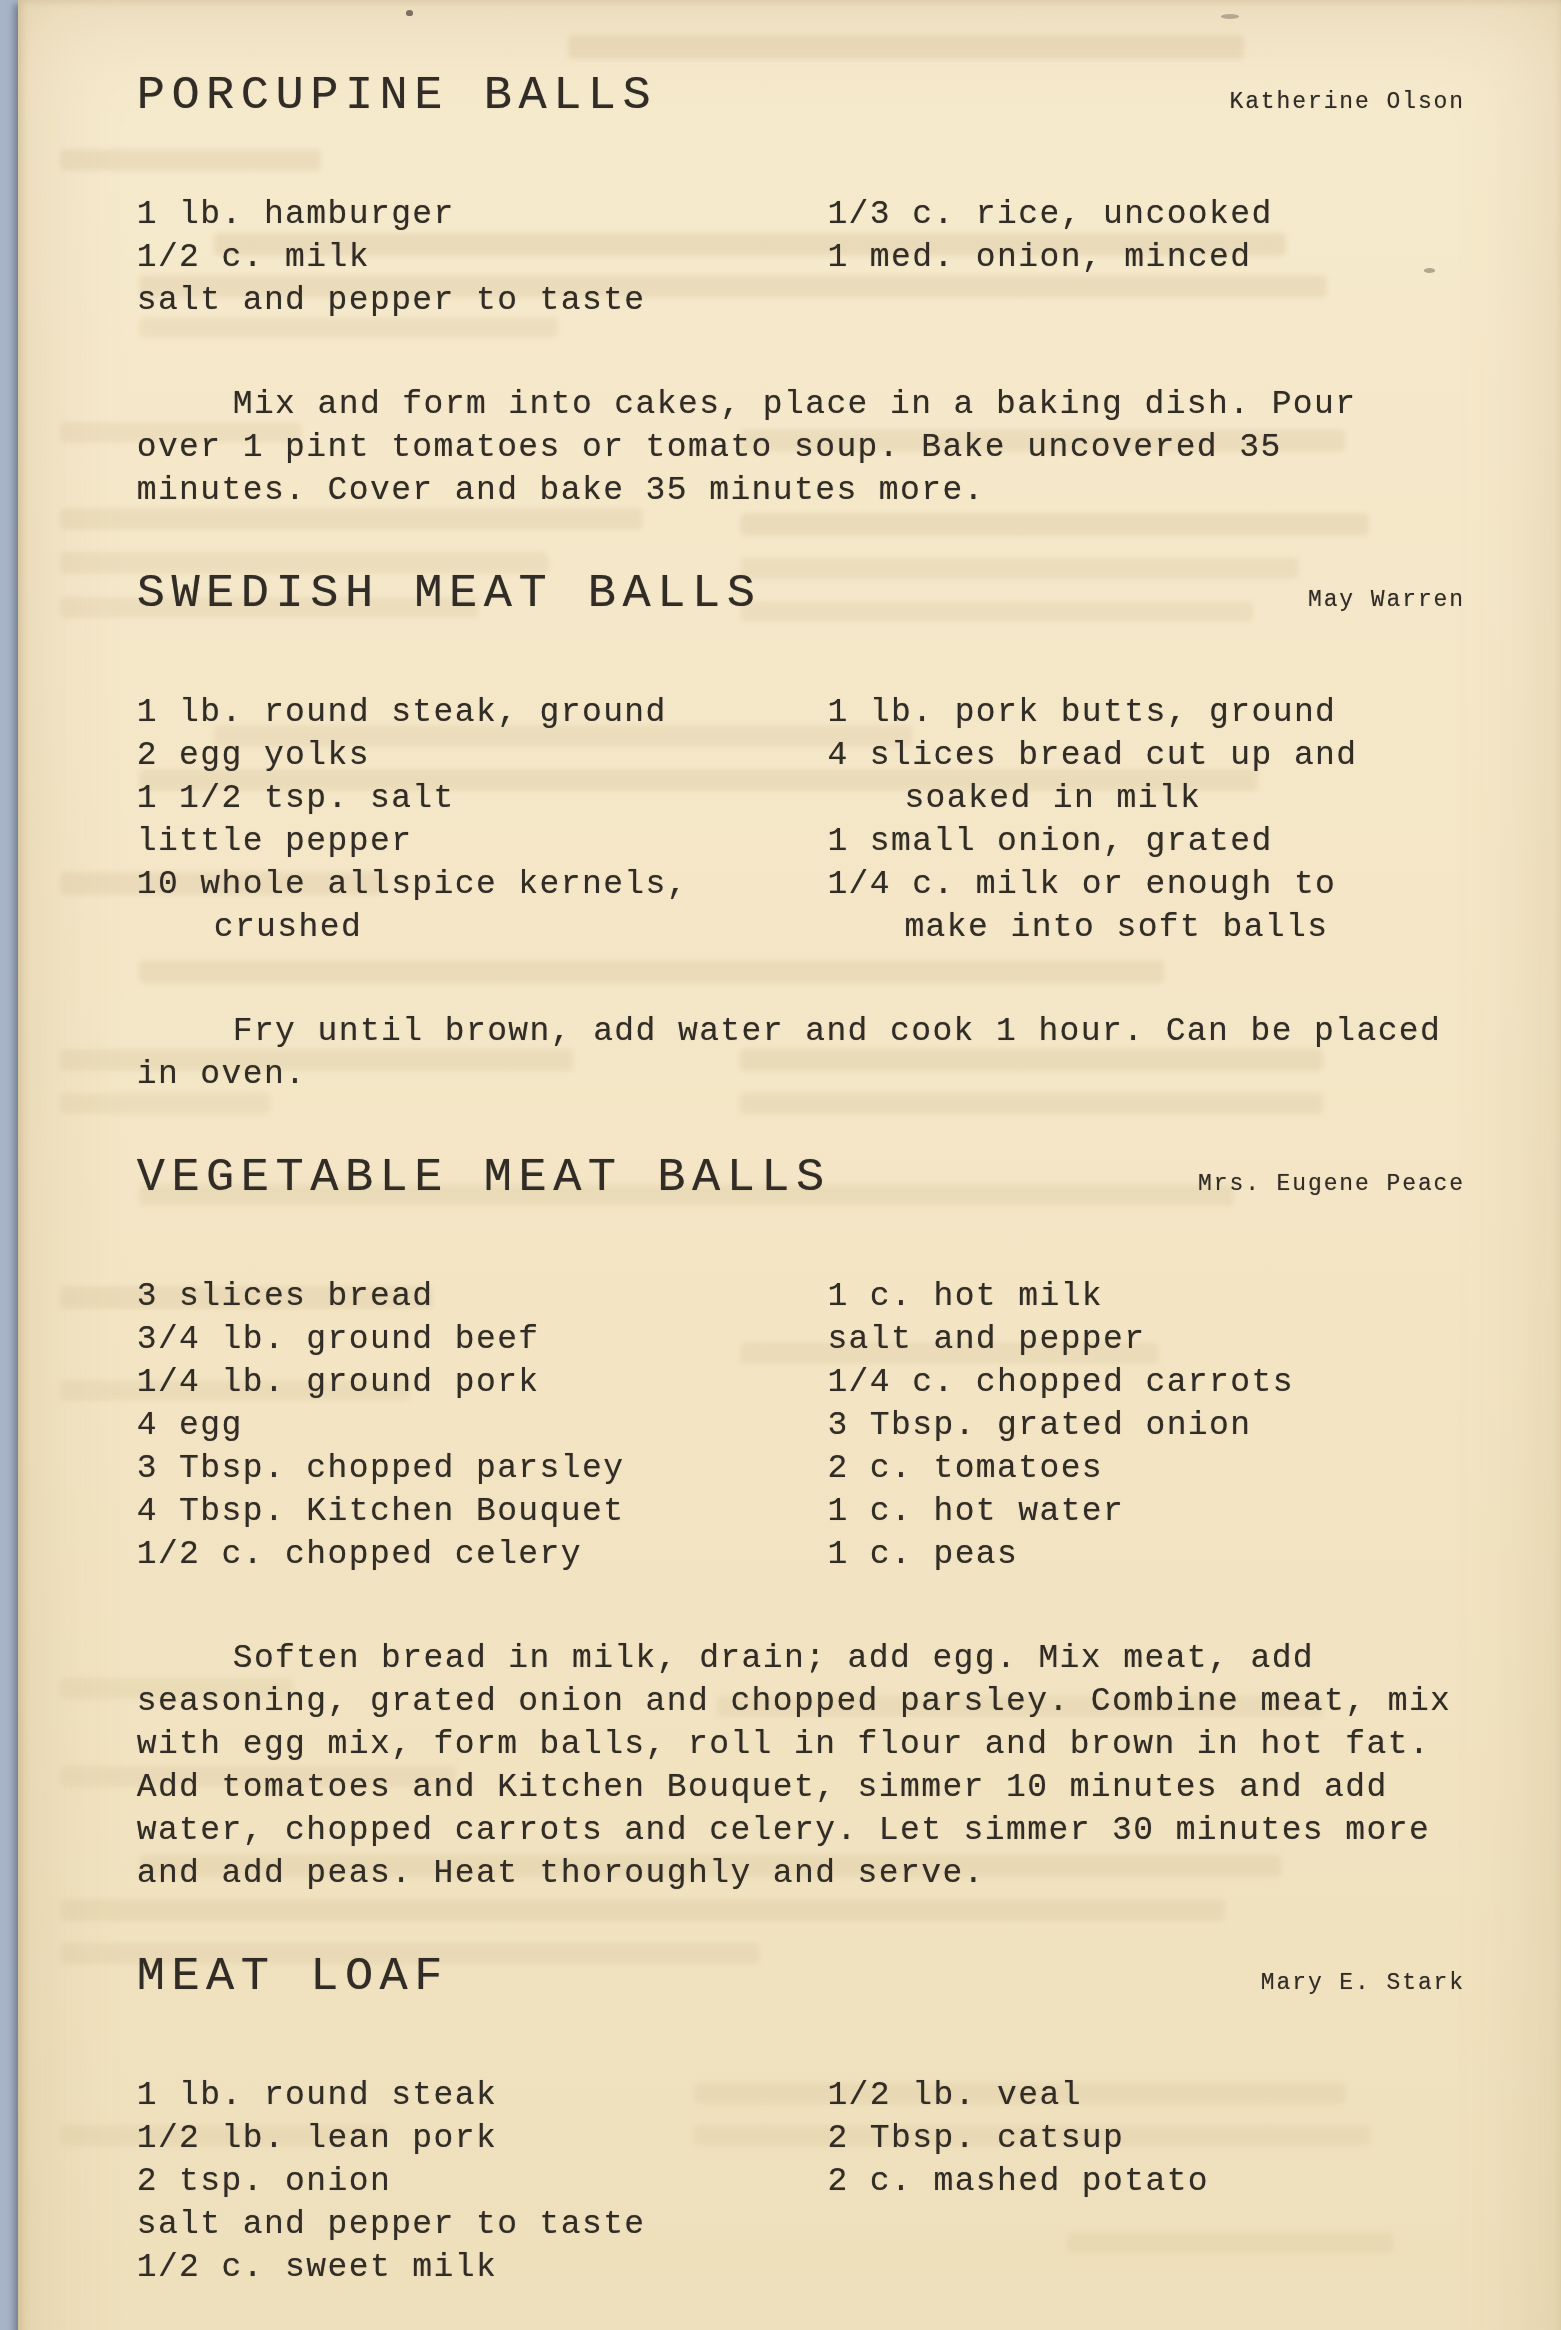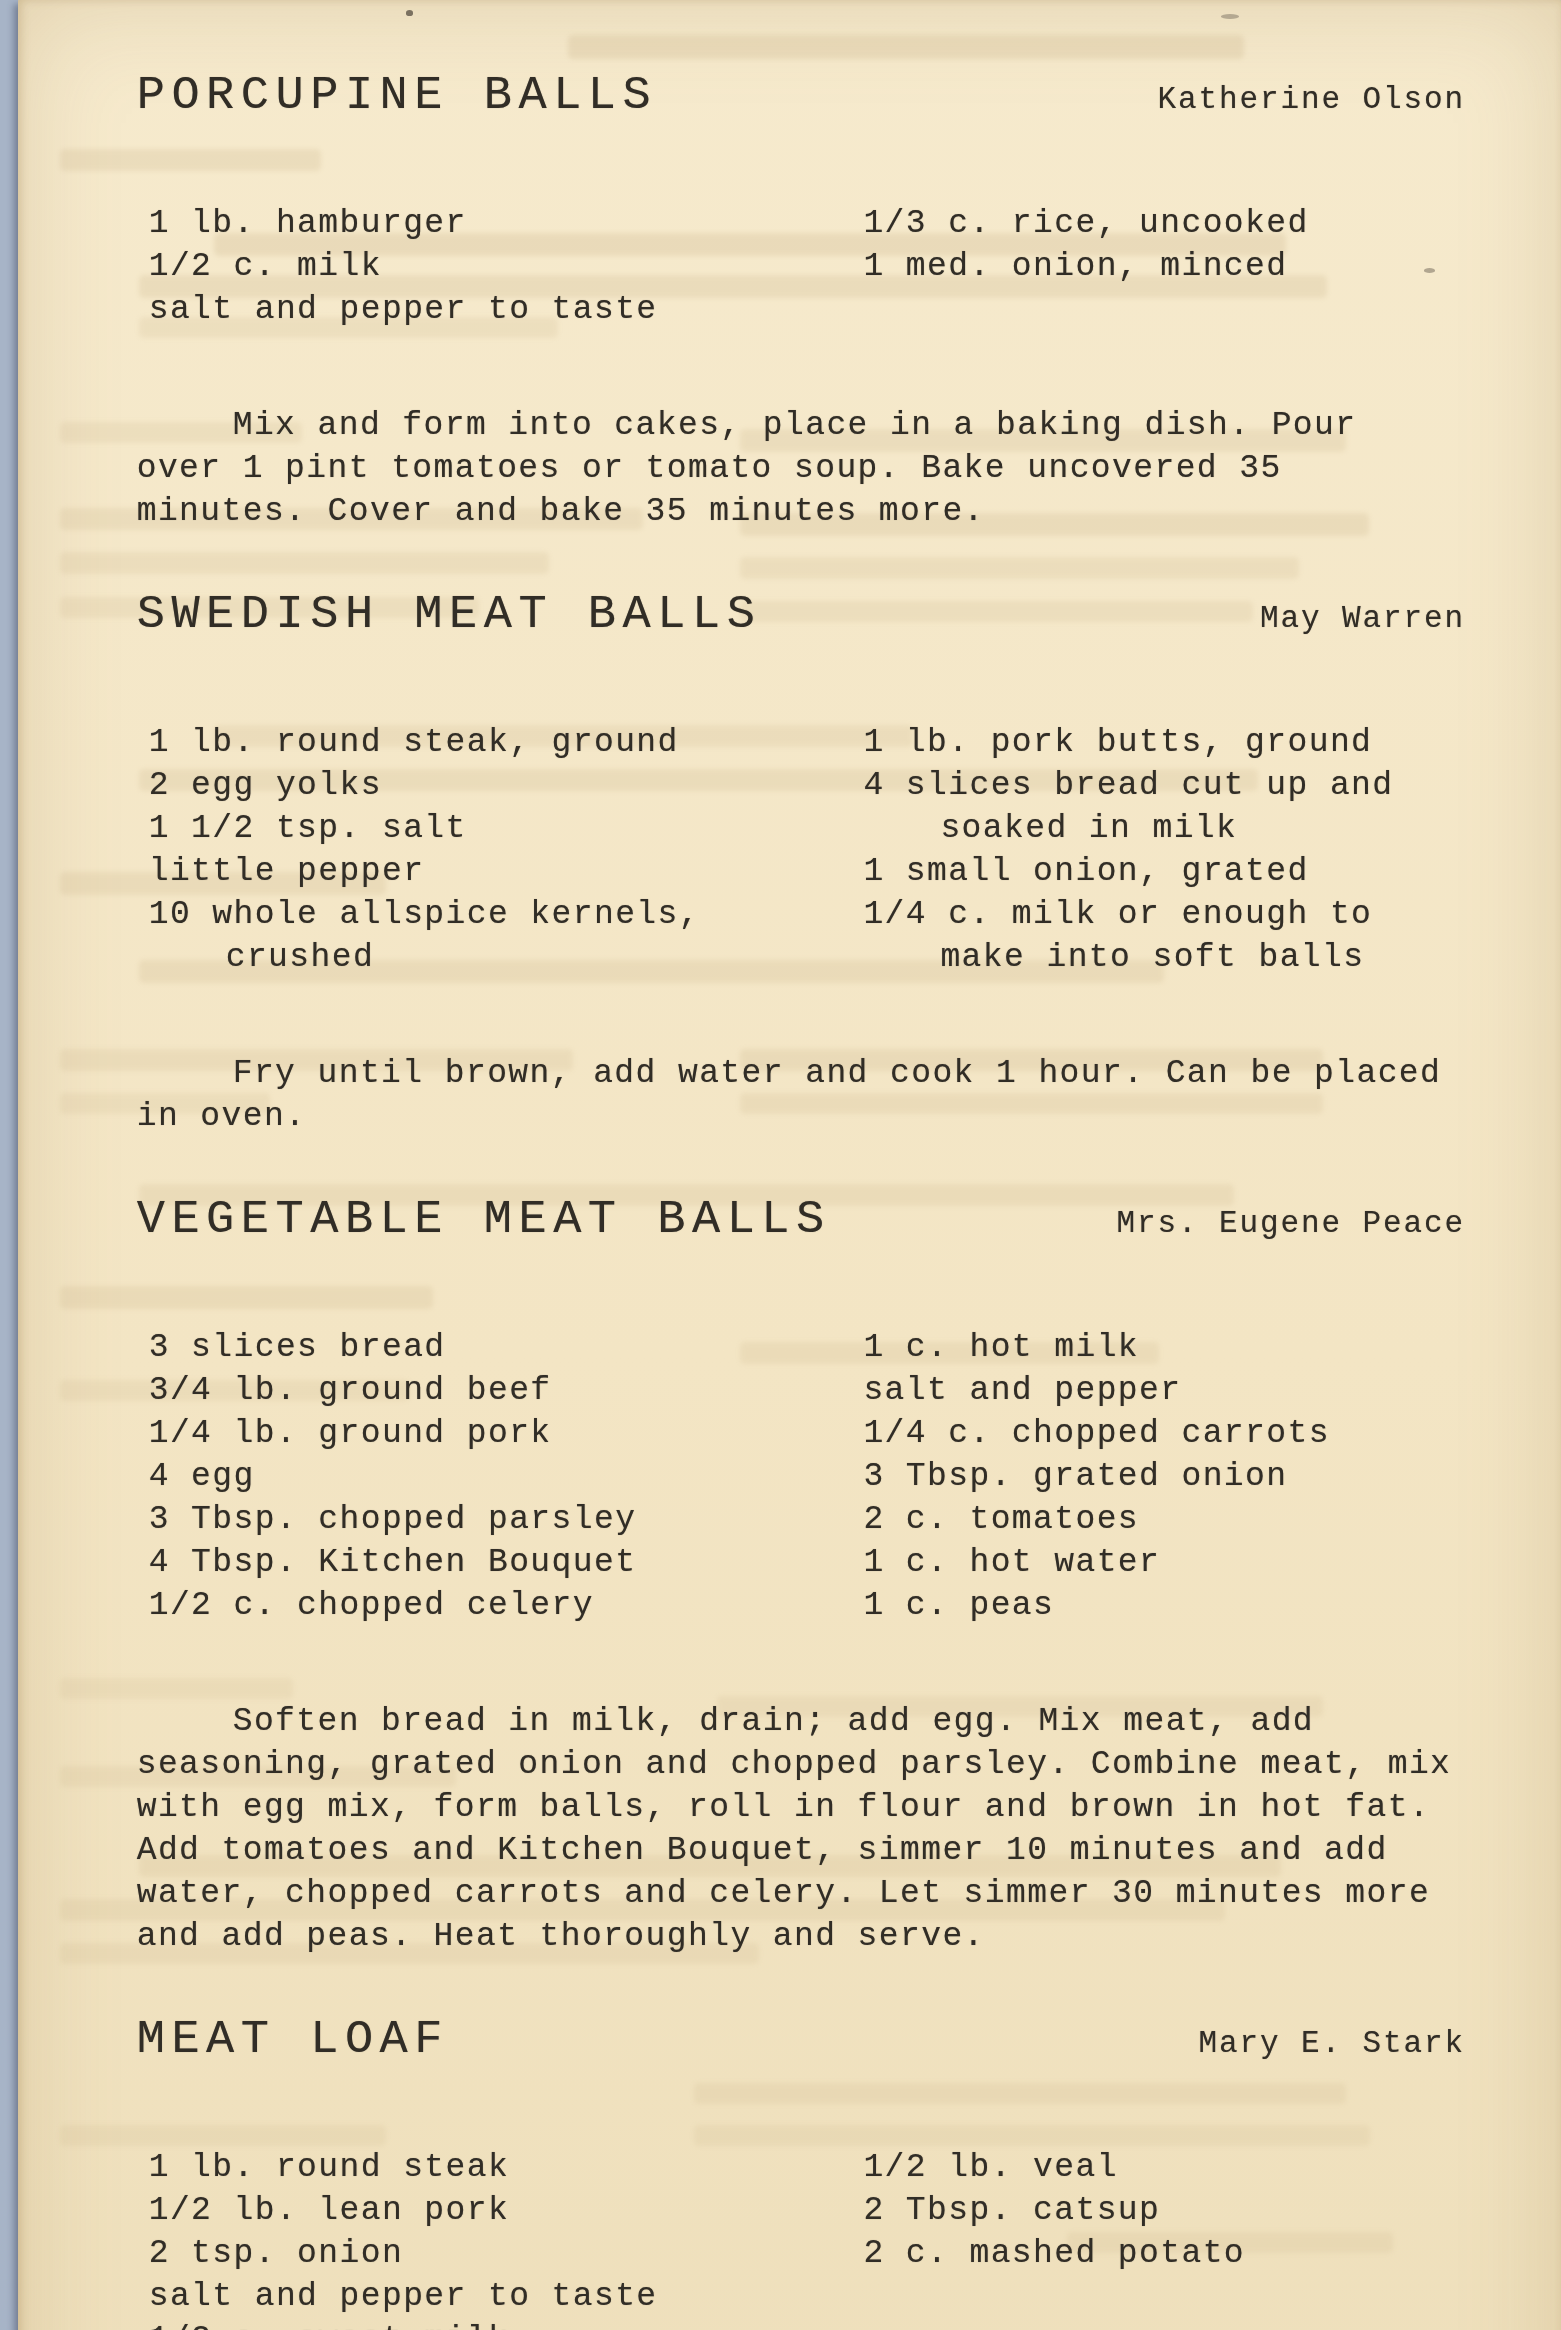--- a/index.html
+++ b/index.html
@@ -39,24 +39,24 @@
     align-items: baseline;
     line-height: 51px;
     margin: 0 0 65px 0;
   }
   .recipe-title {
     font-size: 47px;
     font-weight: normal;
     letter-spacing: 6.5px;
     margin: 0;
   }
-  .recipe-attribution { font-size: 31px; letter-spacing: 1.9px; }
+  .recipe-attribution { font-size: 23px; letter-spacing: 1.9px; }
 
   .cols { display: flex; margin: 0 0 61px 0; }
-  .col { list-style: none; margin: 12px; padding: 0; }
+  .col { list-style: none; margin: 0; padding: 0; }
   .col.left  { width: 52%; }
   .col.right { flex: 1; }
   .col li { white-space: nowrap; }
   .col li.cont { padding-left: 77px; }
 
   .instructions {
     margin: 0 4px 56px 0;
     text-indent: 96px;
   }
 </style>

